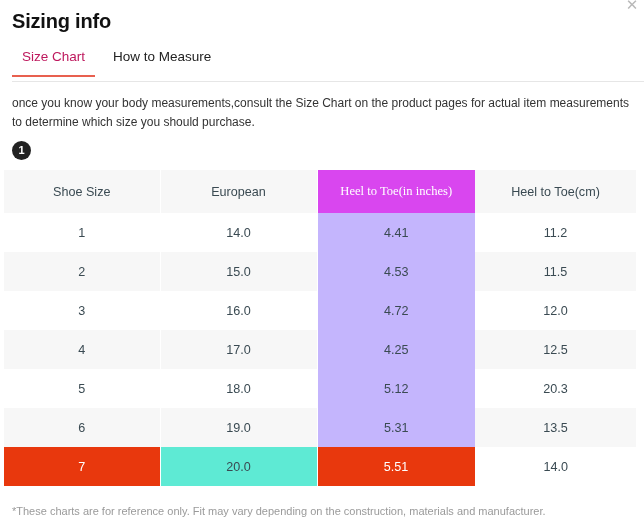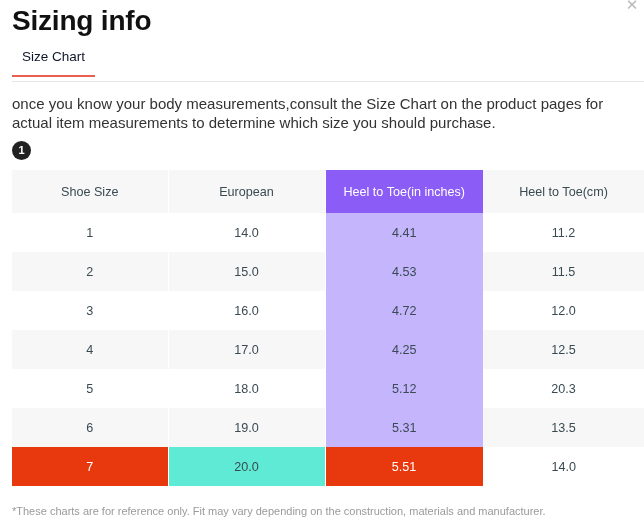--- a/index.html
+++ b/index.html
@@ -27,21 +27,21 @@
     line-height: 18px;
     text-align: center;
     font-size: 15px;
     color: #b9b9b9;
     cursor: pointer;
     user-select: none;
   }
 
   
   #page-title {
-    font-size: 28px;
+    font-size: 20px;
     font-weight: bold;
     color: #111111;
     letter-spacing: -0.2px;
     padding: 6px 0 0 12px;
     line-height: 30px;
   }
 
   
   #tabs {
     position: relative;
@@ -63,36 +63,36 @@
   .tab {
     font-size: 13.5px;
     line-height: 15px;
     padding: 0 14px 13px 14px;
     color: #222222;
     cursor: pointer;
     position: relative;
     white-space: nowrap;
   }
   .tab:first-child { padding-left: 10px; }
-  .tab.active { color: #0f172a; }
+  .tab.active { color: #be185d; }
   .tab.active::after {
     content: "";
     position: absolute;
     left: 0;
     right: 4px;
     bottom: 0;
     height: 2px;
     background: #e8604f;
     z-index: 2;
   }
 
   
   #description {
     padding: 12px 14px 0 12px;
-    font-size: 15px;
+    font-size: 12px;
     line-height: 19px;
     color: #333333;
   }
 
   
   #step-badge-row {
     padding: 8px 0 0 12px;
   }
   #step-badge {
     display: inline-block;
@@ -103,21 +103,21 @@
     color: #ffffff;
     font-size: 11px;
     font-weight: bold;
     line-height: 19px;
     text-align: center;
   }
 
   
   #size-table-wrap {
     margin-top: 10px;
-    padding-left: 12px;
+    padding-left: 4px;
   }
   table#size-table {
     width: 632px;
     border-collapse: collapse;
     table-layout: fixed;
   }
   table#size-table col.c0 { width: 156px; }
   table#size-table col.c1 { width: 157px; }
   table#size-table col.c2 { width: 158px; }
   table#size-table col.c3 { width: 161px; }
@@ -127,23 +127,24 @@
     font-size: 12.6px;
     font-weight: normal;
     color: #3a4a52;
     background: #f7f7f7;
     text-align: center;
     vertical-align: middle;
     border-right: 1px solid #ffffff;
   }
   #size-table th:last-child { border-right: none; }
   #size-table th.hl {
-    background: #8b5cf6;
+    background: #d946ef;
     color: #ffffff;
     border-right: none;
+    font-family: Liberation Serif, serif;
   }
 
   #size-table td {
     height: 39px;
     font-size: 12.6px;
     color: #3a4a52;
     text-align: center;
     vertical-align: middle;
     background: #ffffff;
     border-right: 1px solid #ffffff;
@@ -175,20 +176,21 @@
 </style>
 </head>
 <body>
 
 <div id="close-btn">✕</div>
 
 <div id="page-title">Sizing info</div>
 
 <div id="tabs">
   <div class="tab active">Size Chart</div>
+  <div class="tab">How to Measure</div>
 </div>
 
 <div id="description">once you know your body measurements,consult the Size Chart on the product pages for actual item measurements to determine which size you should purchase.</div>
 
 <div id="step-badge-row">
   <span id="step-badge">1</span>
 </div>
 
 <div id="size-table-wrap">
   <table id="size-table">

